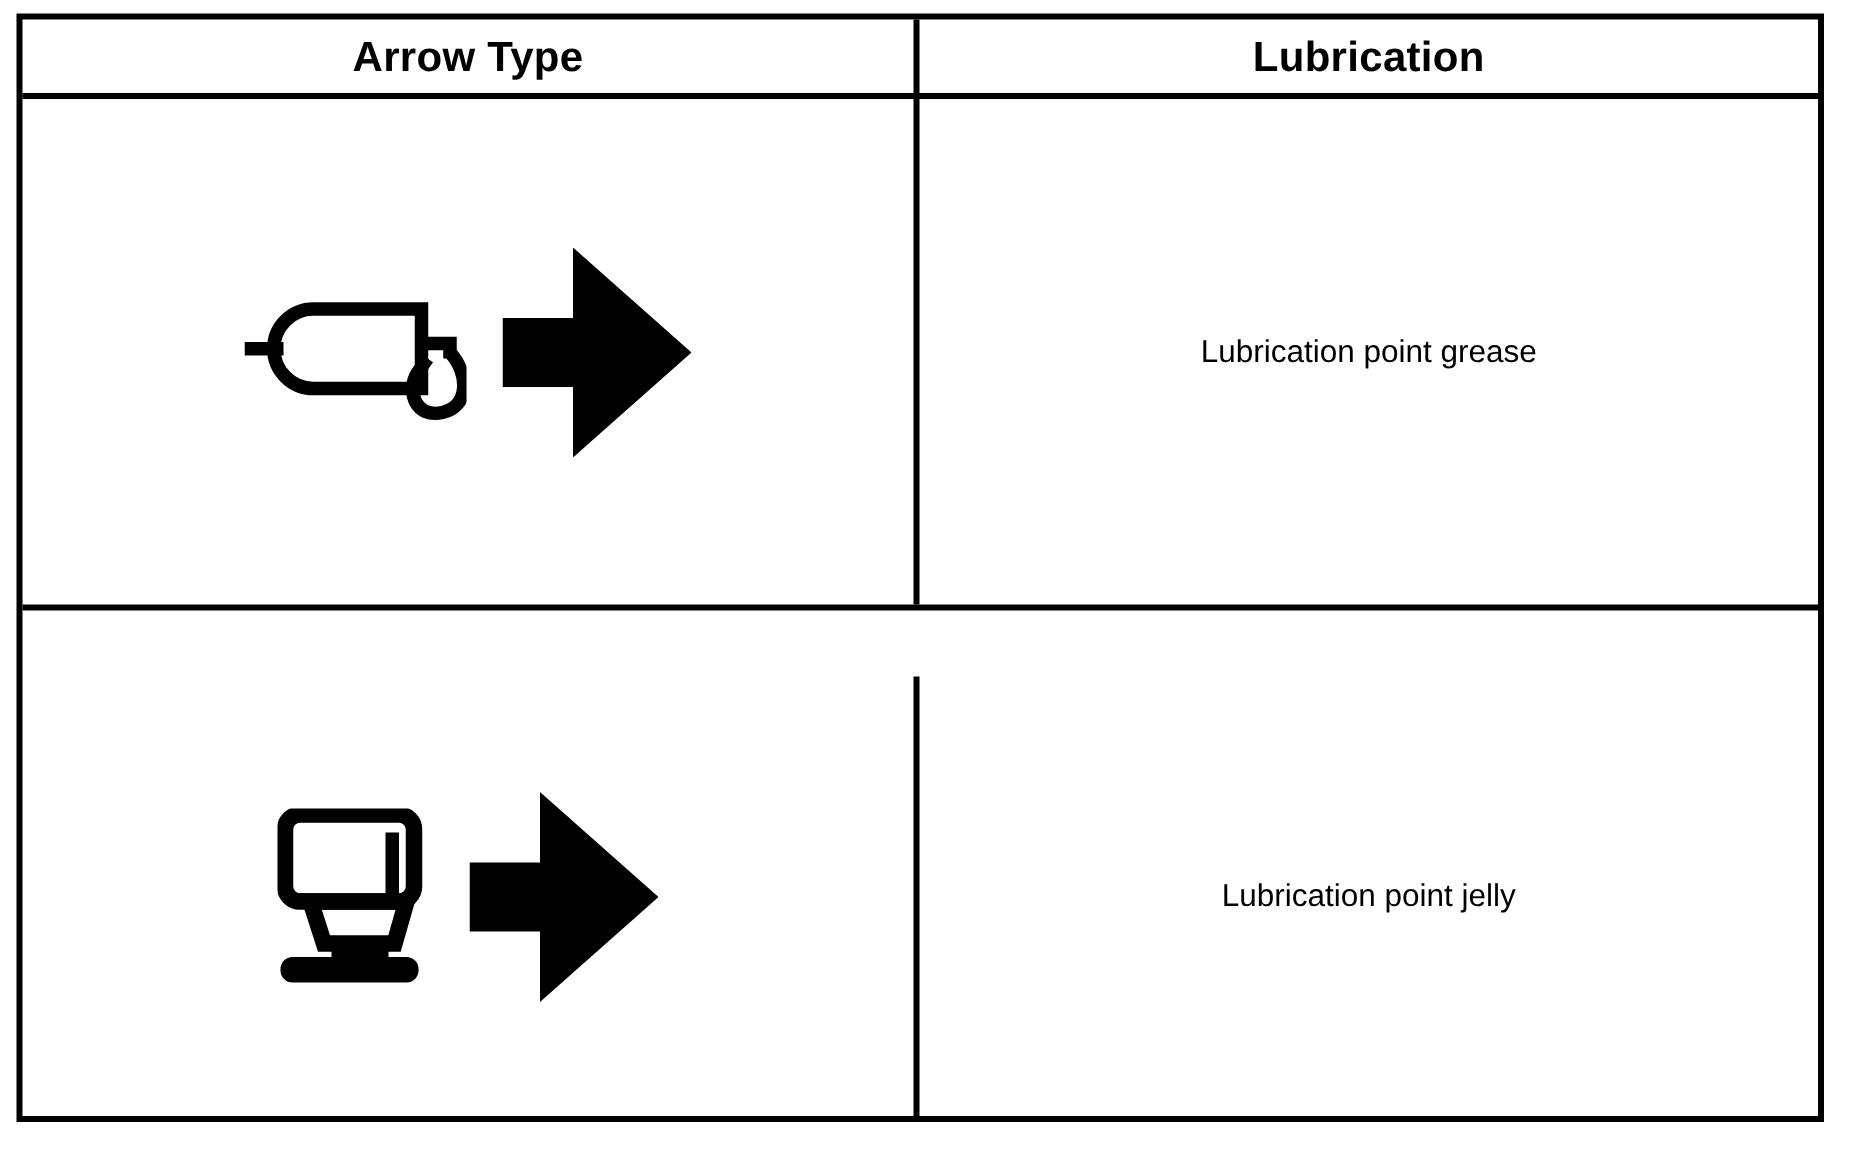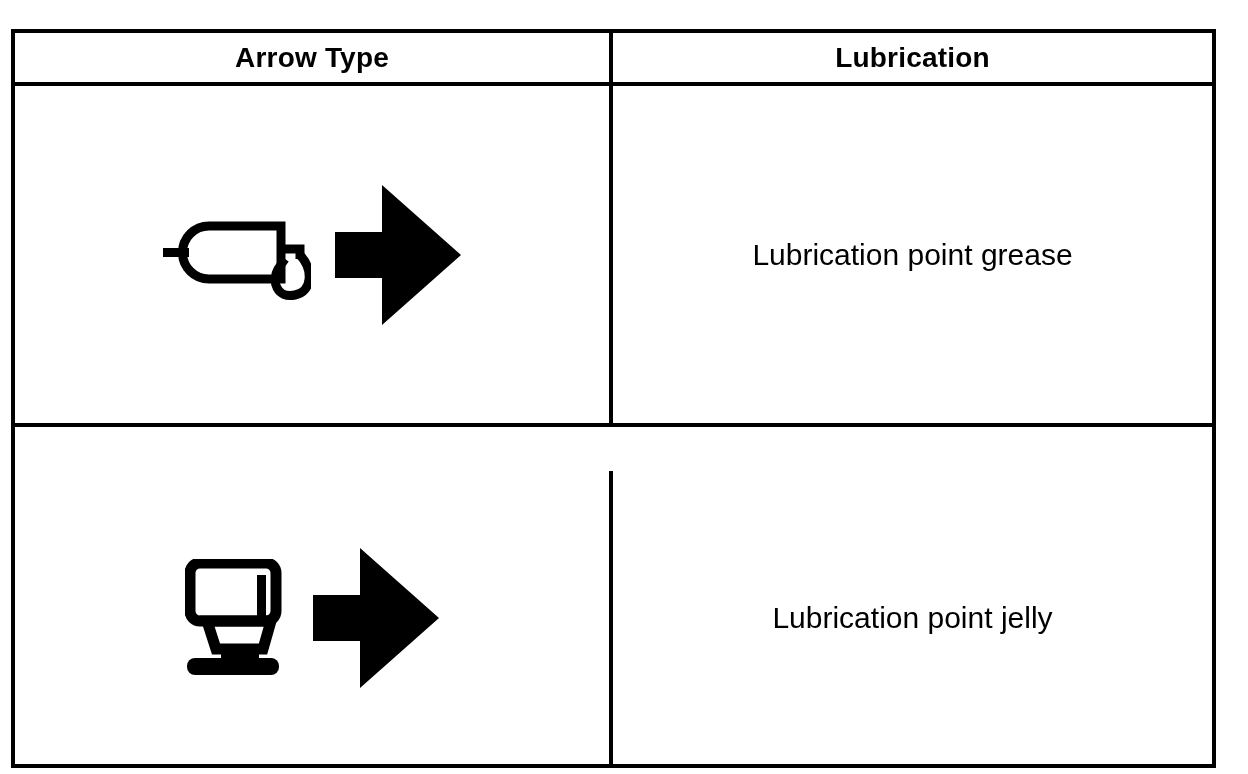--- a/index.html
+++ b/index.html
@@ -19,21 +19,21 @@
     position: relative;
     width: 1248px;
     height: 774px;
     background: #ffffff;
   }
 
   
   .table {
     position: absolute;
     left: 11px;
-    top: 29px;
+    top: 9px;
     width: 1205px;
     height: 739px;
     box-sizing: border-box;
     border: 4px solid #000000;
     background: #ffffff;
     display: flex;
     flex-direction: column;
   }
 
   .row {
@@ -75,21 +75,21 @@
   .header-text {
     font-size: 28px;
     font-weight: bold;
     letter-spacing: 0.2px;
     line-height: 1;
     white-space: nowrap;
   }
 
   
   .body-text {
-    font-size: 30px;
+    font-size: 21px;
     font-weight: normal;
     line-height: 1;
     white-space: nowrap;
   }
 
   
   .icon-group {
     display: flex;
     align-items: center;
     justify-content: center;

